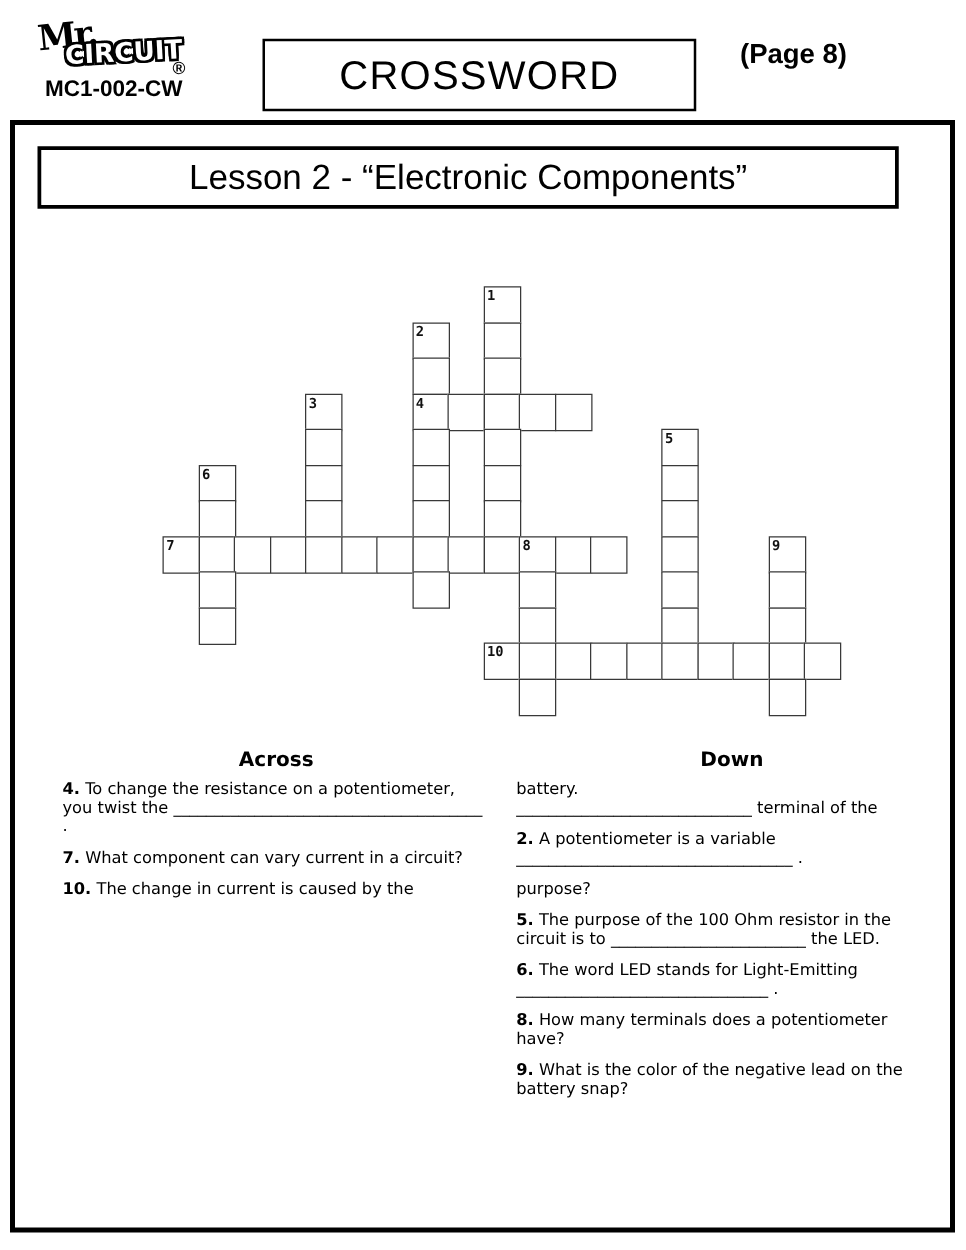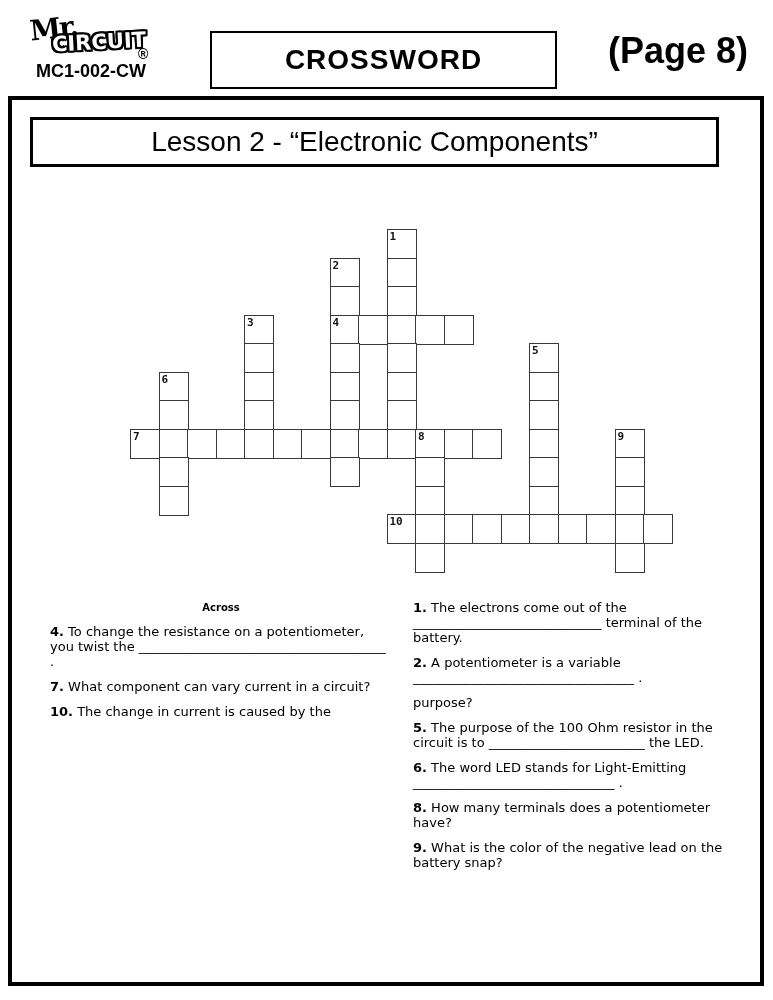--- a/index.html
+++ b/index.html
@@ -33,23 +33,23 @@
     position: absolute; left: 112px; top: 36px;
     font-size: 14px; font-weight: bold;
   }
   .doc-code { left: 36px; top: 61px; font-size: 18px; font-weight: bold; letter-spacing: 0px; }
 
   .crossword-box {
     left: 210px; top: 31px; width: 347px; height: 58px;
     border: 2px solid #000; box-sizing: border-box;
     display: flex; align-items: center; justify-content: center;
   }
-  .crossword-title { font-size: 28px; font-weight: bold; letter-spacing: 1px; }
-
-  .page-label { left: 608px; top: 30px; font-size: 36px; font-weight: 600; letter-spacing: 0px; }
+  .crossword-title { font-size: 32px; font-weight: normal; letter-spacing: 1px; }
+
+  .page-label { left: 592px; top: 30px; font-size: 22px; font-weight: 600; letter-spacing: 0px; }
 
   
   .page-border {
     left: 8px; top: 96px; width: 756px; height: 890px;
     border: 4px solid #000; box-sizing: border-box;
   }
   .lesson-box {
     left: 30px; top: 117px; width: 689px; height: 50px;
     border: 3px solid #000; box-sizing: border-box;
     display: flex; align-items: center; justify-content: center;
@@ -68,21 +68,21 @@
     font-family: "DejaVu Sans Mono", monospace;
     font-weight: bold; font-size: 11px; line-height: 13px; color: #111;
   }
 
   
   .clue-col { top: 600px; }
   .clue-col.left { left: 50px; width: 342px; }
   .clue-col.right { left: 413px; width: 345px; }
   .clue-heading {
     font-family: "DejaVu Sans", sans-serif;
-    font-weight: bold; font-size: 10px; line-height: 15px;
+    font-weight: bold; font-size: 16px; line-height: 15px;
     text-align: center; margin-bottom: 9px;
   }
   .clue {
     font-family: "DejaVu Sans", sans-serif;
     font-size: 13px; line-height: 15px; margin-bottom: 10px;
     color: #000;
   }
   .clue-line { white-space: nowrap; }
   .clue-num { font-weight: bold; }
 </style>
@@ -203,25 +203,25 @@
       <div class="clue">
         <div class="clue-line"><b class="clue-num">7.</b> What component can vary current in a circuit?</div>
       </div>
       <div class="clue">
         <div class="clue-line"><b class="clue-num">10.</b> The change in current is caused by the</div>
       </div>
     </div>
 </div>
 
 <div class="abs clue-col right">
+  <div class="clue-heading">Down</div>
   <div>
       <div class="clue">
-        <div class="clue-line"><b class="clue-num">1.</b> The electrons come out of the</div>
+        <div class="clue-line">battery.</div>
         <div class="clue-line">_____________________________ terminal of the</div>
-        <div class="clue-line">battery.</div>
       </div>
       <div class="clue">
         <div class="clue-line"><b class="clue-num">2.</b> A potentiometer is a variable</div>
         <div class="clue-line">__________________________________ .</div>
       </div>
       <div class="clue">
         <div class="clue-line">purpose?</div>
       </div>
       <div class="clue">
         <div class="clue-line"><b class="clue-num">5.</b> The purpose of the 100 Ohm resistor in the</div>

